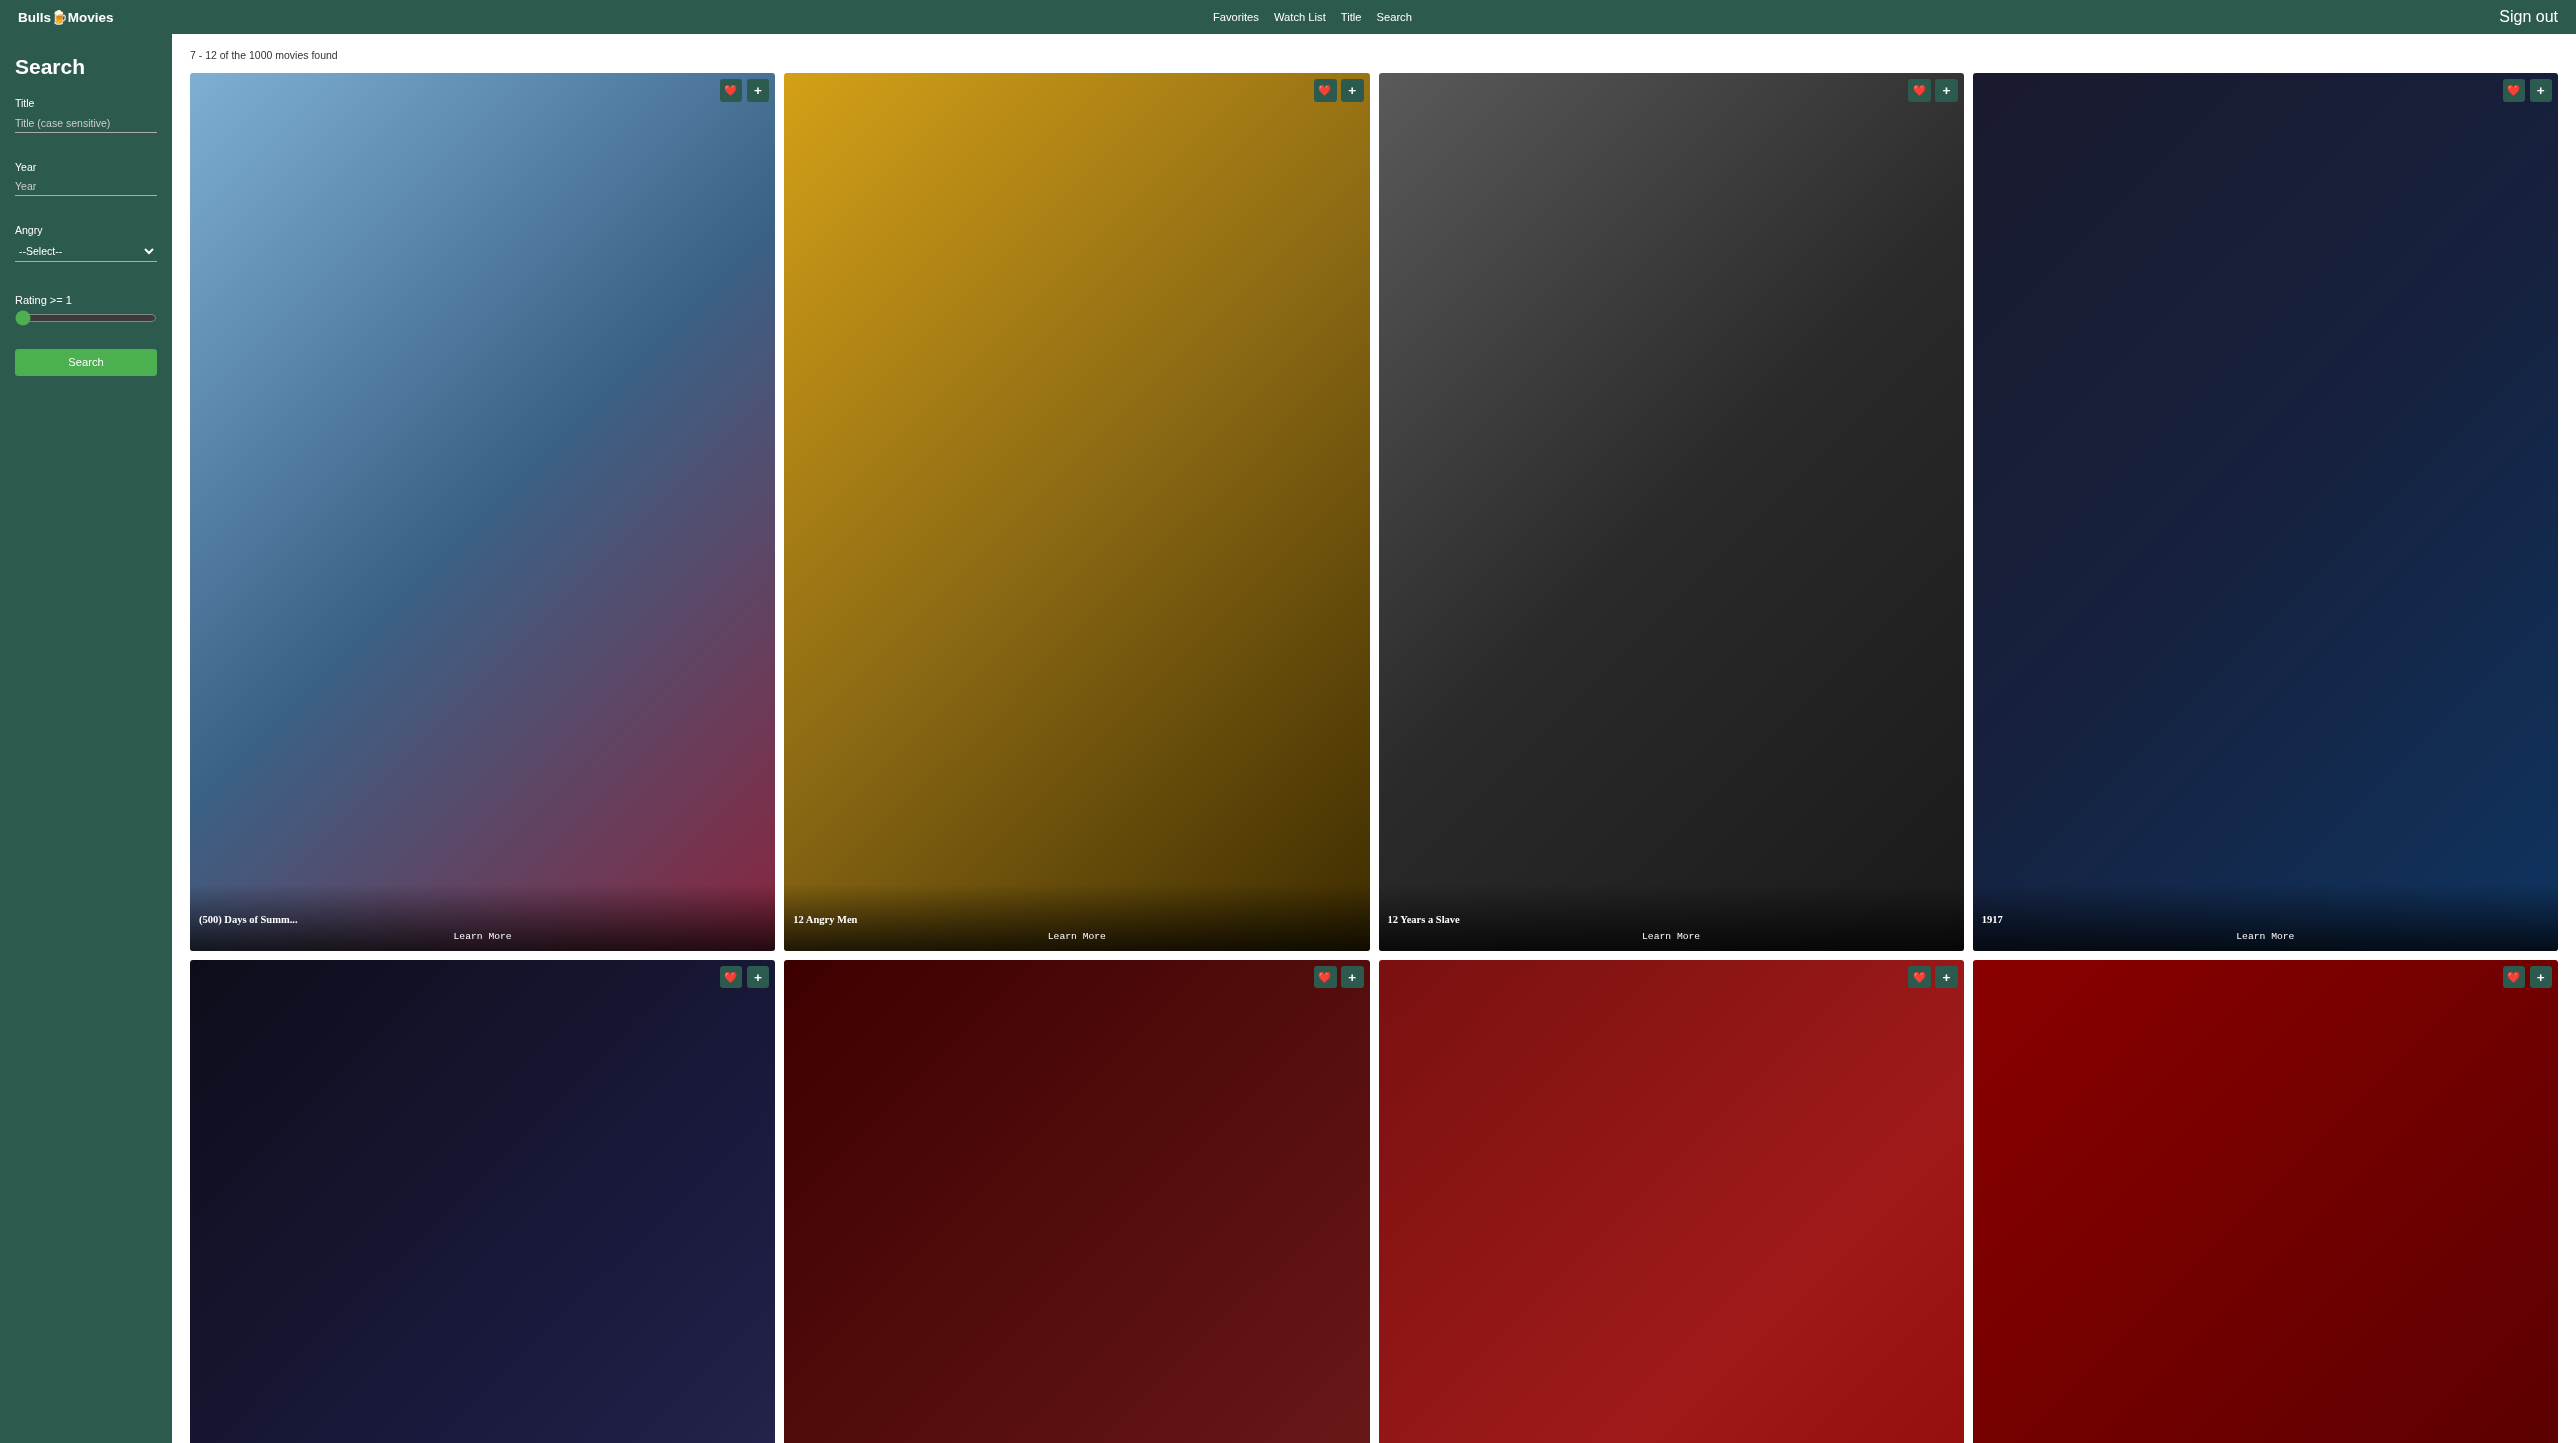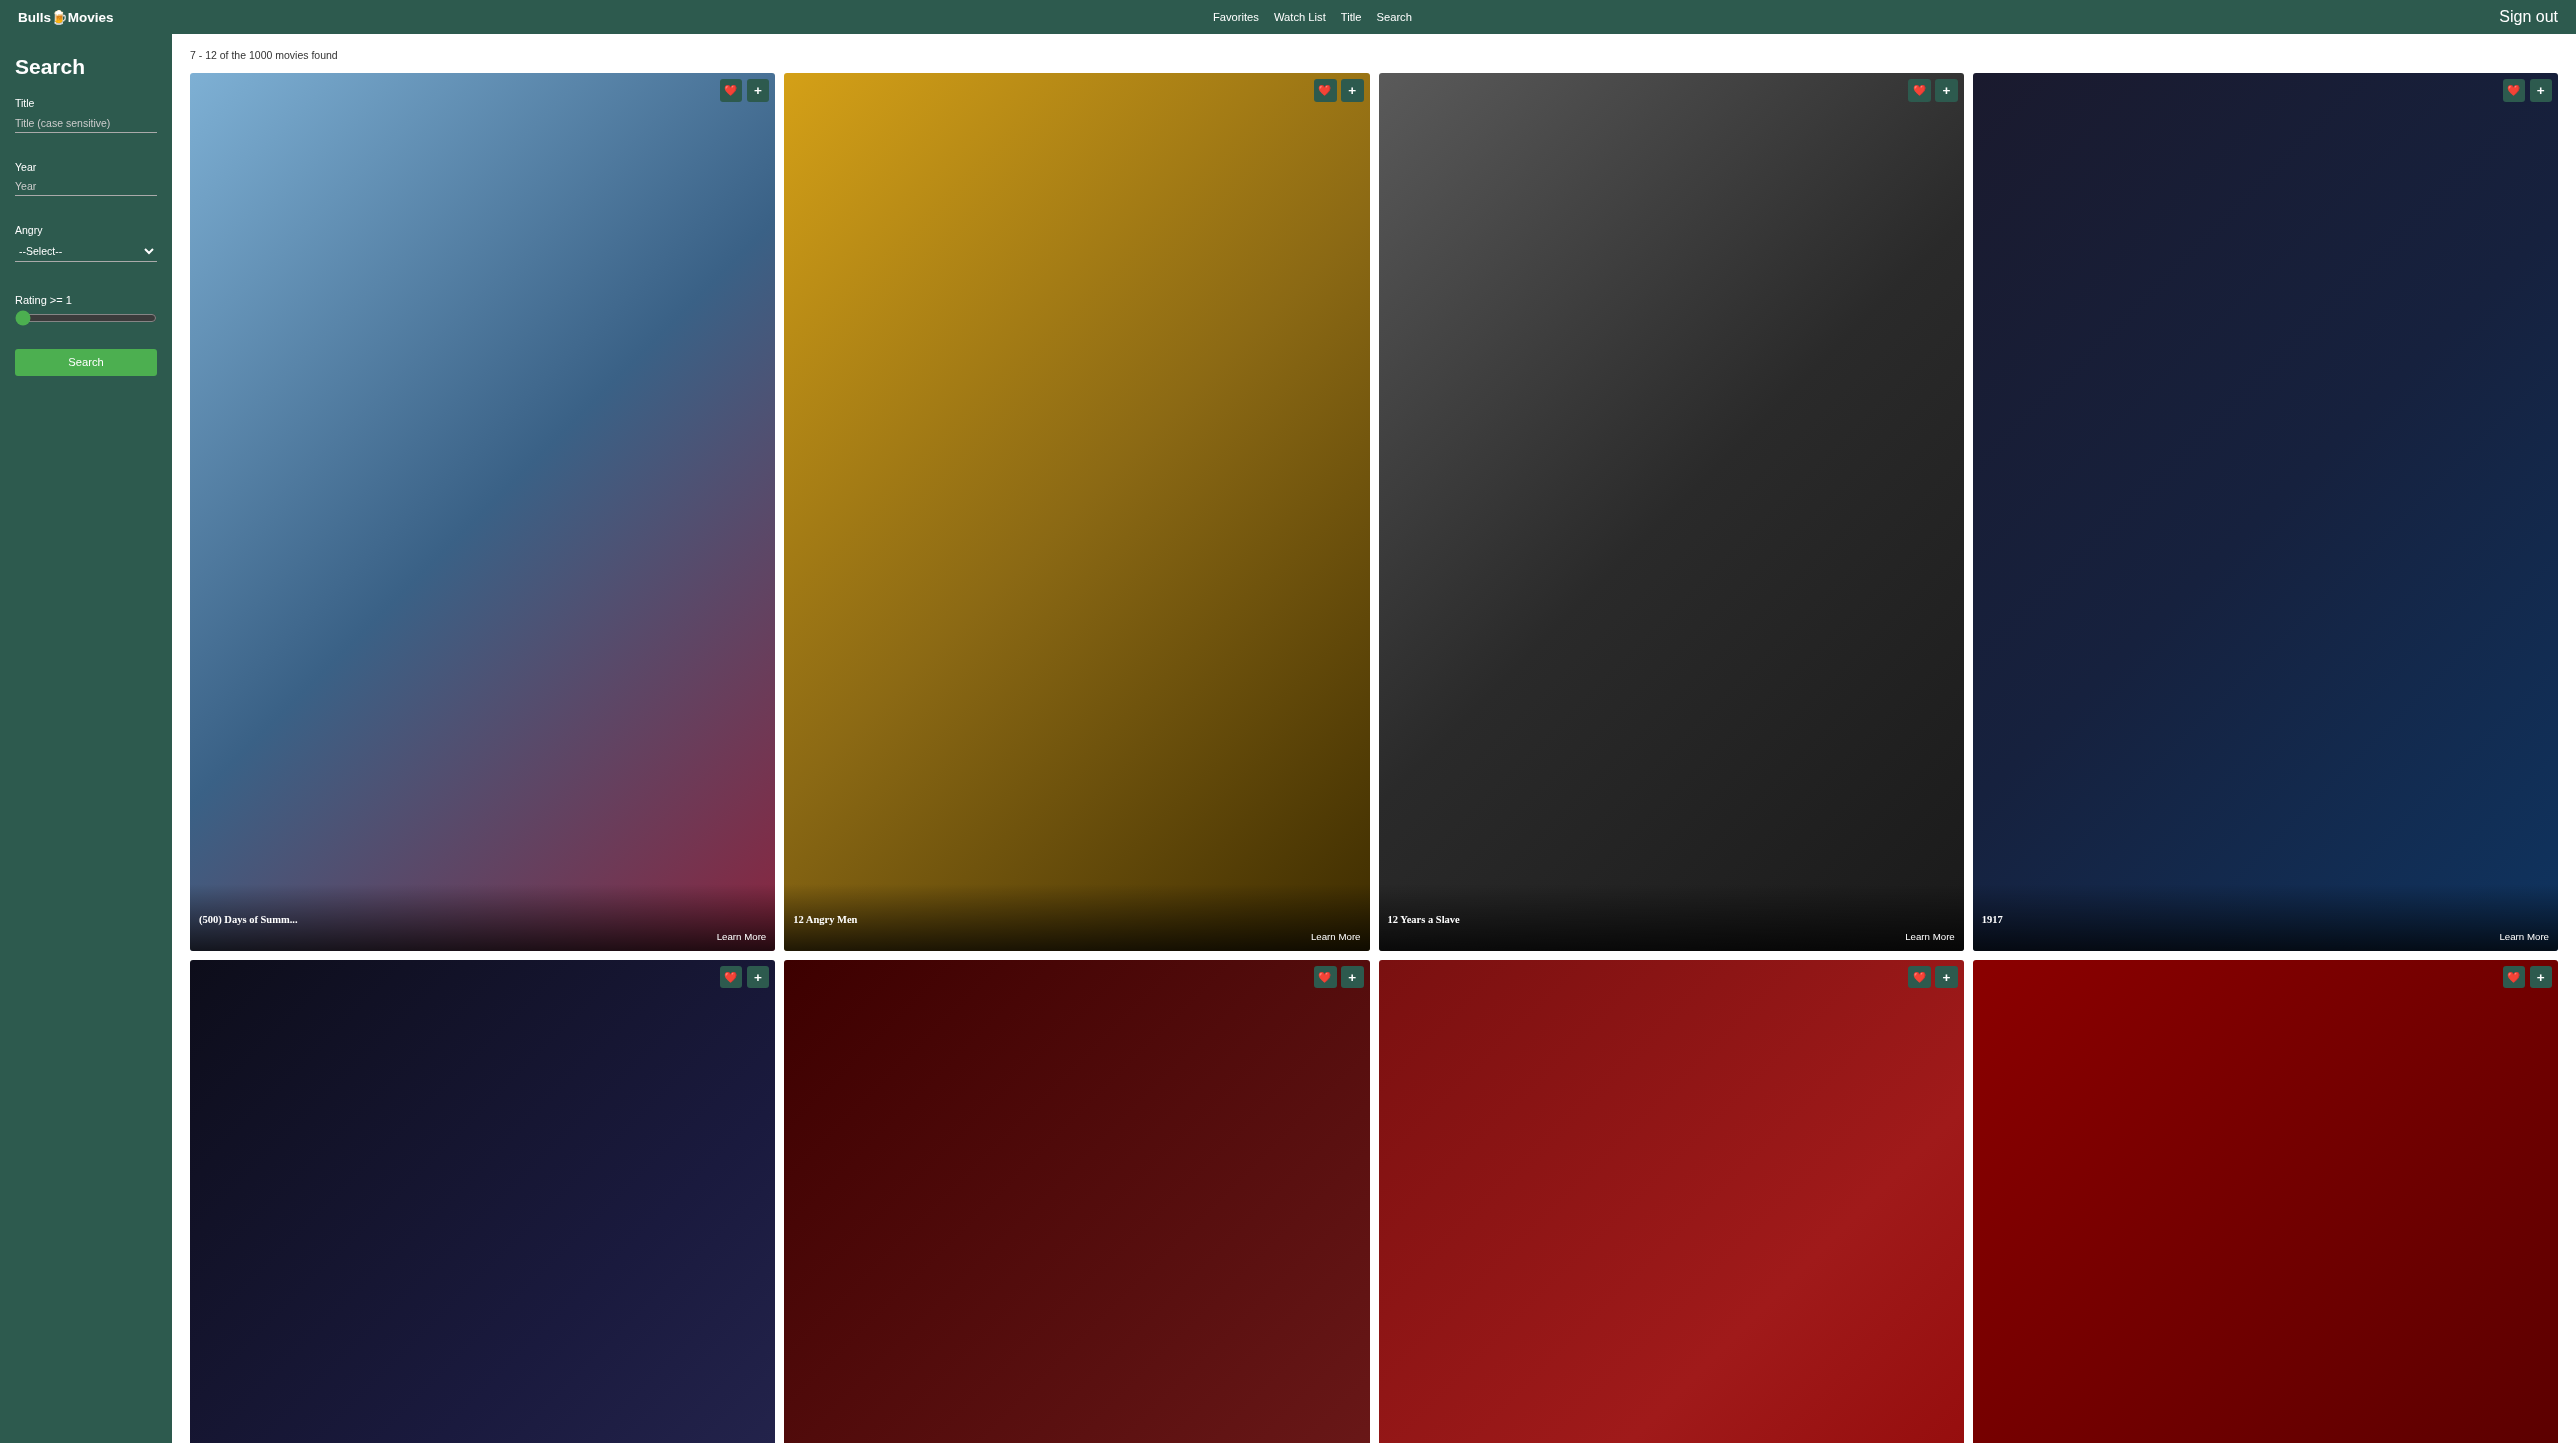--- a/index.html
+++ b/index.html
@@ -195,23 +195,24 @@
     .card-title {
       color: #fff;
       font-size: 10.5px;
       font-weight: bold;
       margin-bottom: 6px;
       font-family: Liberation Serif, serif;
     }
     .card-learn-more {
       color: #fff;
       font-size: 9.7px;
-      text-align: right;
+      text-align: center;
       display: block;
       cursor: pointer;
+      font-family: Liberation Mono, monospace;
     }
   </style>
 </head>
 <body>
 
 <nav>
   <span class="nav-brand">Bulls🍺Movies</span>
   <div class="nav-links">
     <a>Favorites</a>
     <a>Watch List</a>

